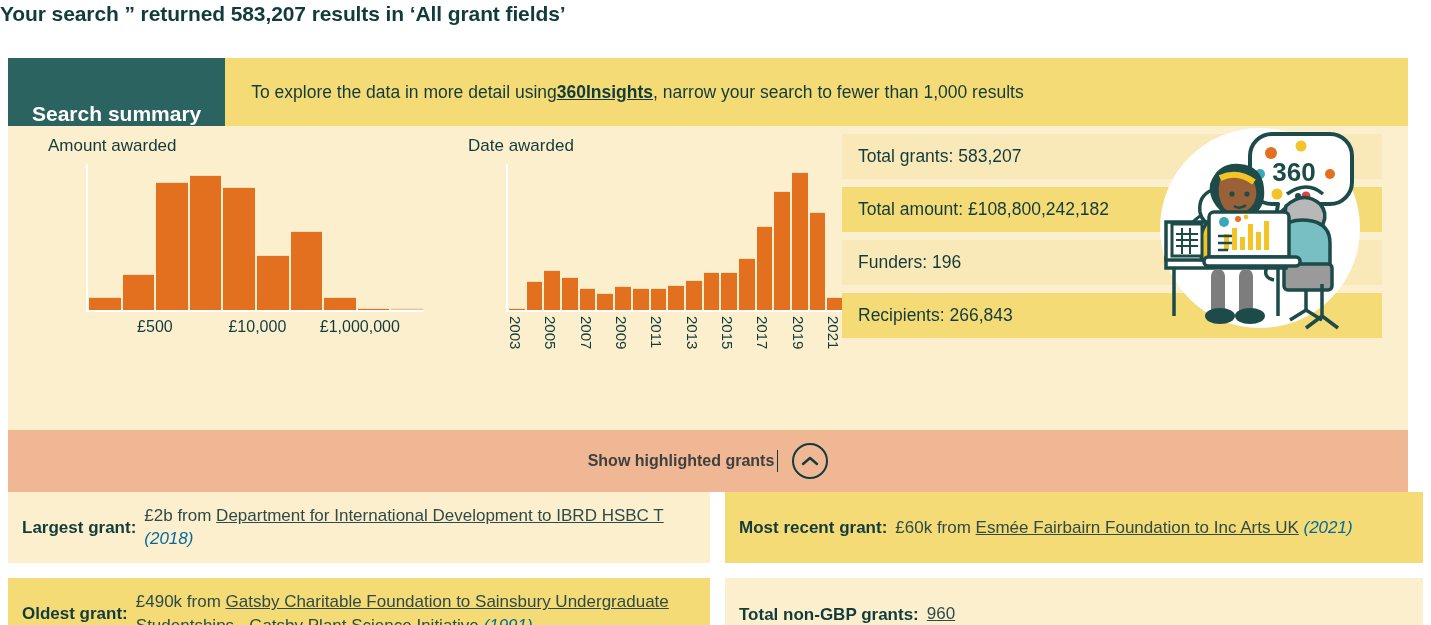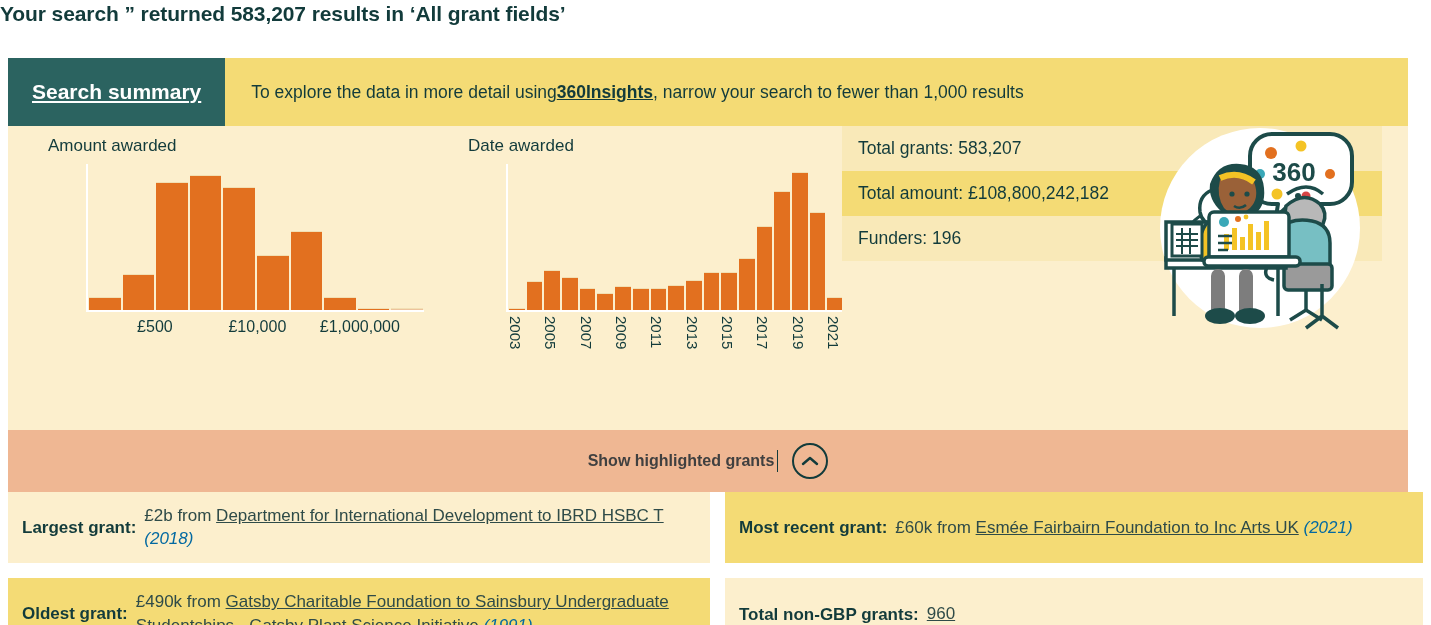--- a/index.html
+++ b/index.html
@@ -42,24 +42,23 @@
     align-items: stretch;
     height: 68px;
     background: #f4db75;
   }
   .tab-search-summary {
     background: #2b6360;
     color: #ffffff;
     font-size: 21px;
     font-weight: bold;
     display: flex;
-    align-items: center;
+    align-items: flex-end;
     padding: 0 24px;
     white-space: nowrap;
-    text-decoration: underline;
   }
   .panel-header-note {
     display: flex;
     align-items: center;
     padding-left: 26px;
     font-size: 17.5px;
     color: #123b3b;
     white-space: nowrap;
   }
   .panel-header-note a,
@@ -151,20 +150,21 @@
   }
   .stat-row {
     height: 45px;
     display: flex;
     align-items: center;
     padding-left: 16px;
     font-size: 17.5px;
     color: #123b3b;
     position: relative;
     z-index: 2;
+    margin-top: 8px;
   }
   .stat-row.odd  { background: #f9e9b8; }
   .stat-row.even { background: #f4db75; }
   .stat-rest { background: #fcefcd; height: 94px; }
 
   .illustration {
     position: absolute;
     right: 16px;
     top: -2px;
     width: 212px;
@@ -322,20 +322,21 @@
           <span style="left: 76.3158%;">2017</span>
           <span style="left: 86.8421%;">2019</span>
           <span style="left: 97.3684%;">2021</span>
         </div>
     </div>
 
     <div class="stats-panel">
       <div class="stat-row odd">Total grants: 583,207</div>
       <div class="stat-row even">Total amount: £108,800,242,182</div>
       <div class="stat-row odd">Funders: 196</div>
+      <div class="stat-row even">Recipients: 266,843</div>
       <div class="stat-rest"></div>
 
       <div class="illustration">
         <svg viewBox="0 0 212 212" width="212" height="212" aria-hidden="true">
           <circle cx="106" cy="104" r="100" fill="#ffffff"></circle>
 
           <g>
             <path d="M118 10 h58 a22 22 0 0 1 22 22 v26 a22 22 0 0 1 -22 22 h-40 l-14 13 2 -13 h-6 a22 22 0 0 1 -22 -22 v-26 a22 22 0 0 1 22 -22 z" fill="#ffffff" stroke="#1d4b49" stroke-width="4" stroke-linejoin="round"></path>
             <circle cx="117" cy="29" r="6" fill="#e2701f"></circle>
             <circle cx="147" cy="22" r="5.5" fill="#f4c325"></circle>

